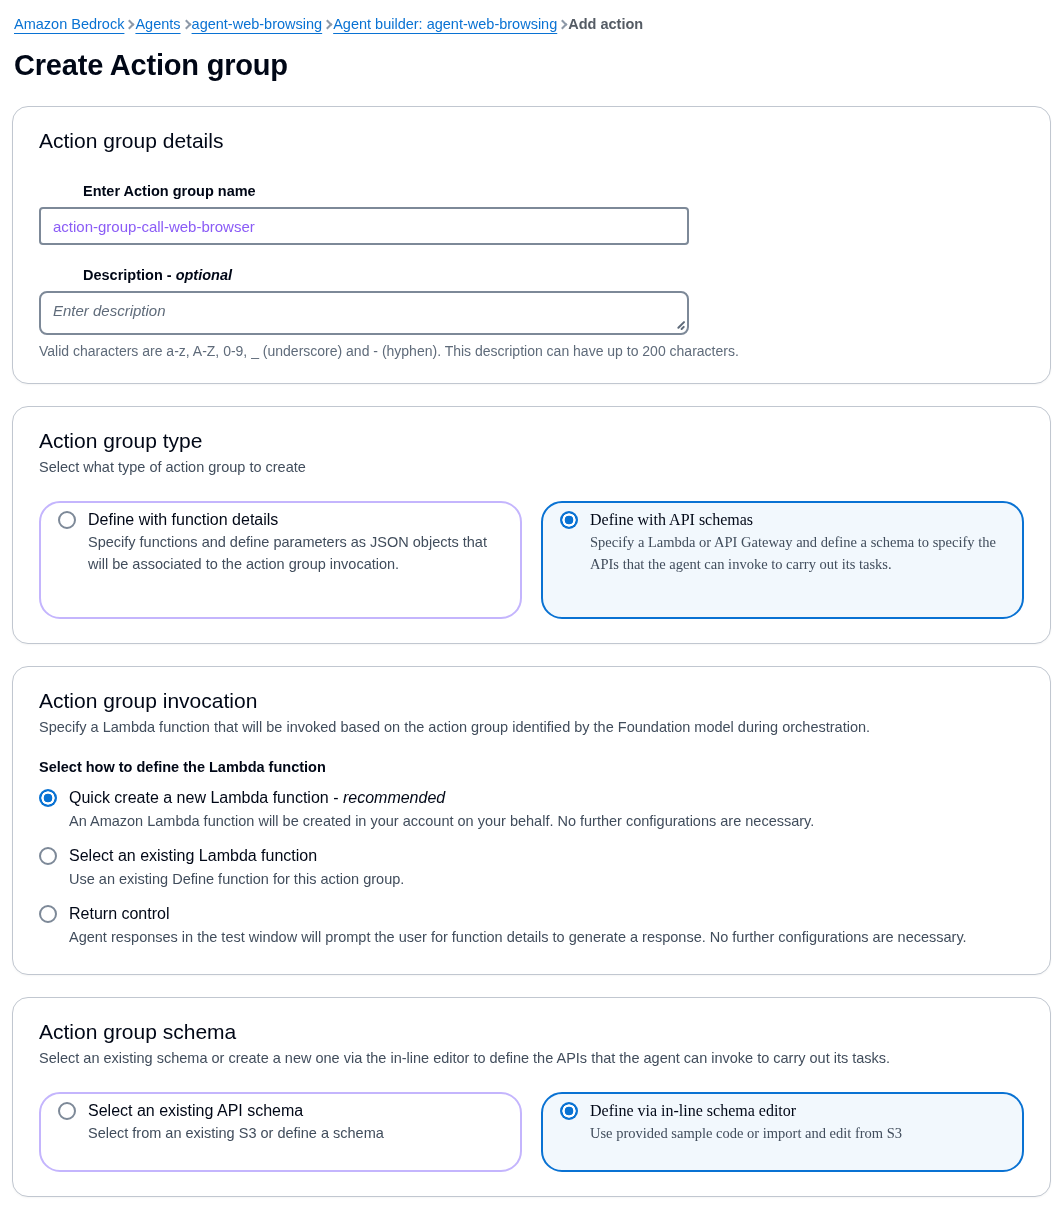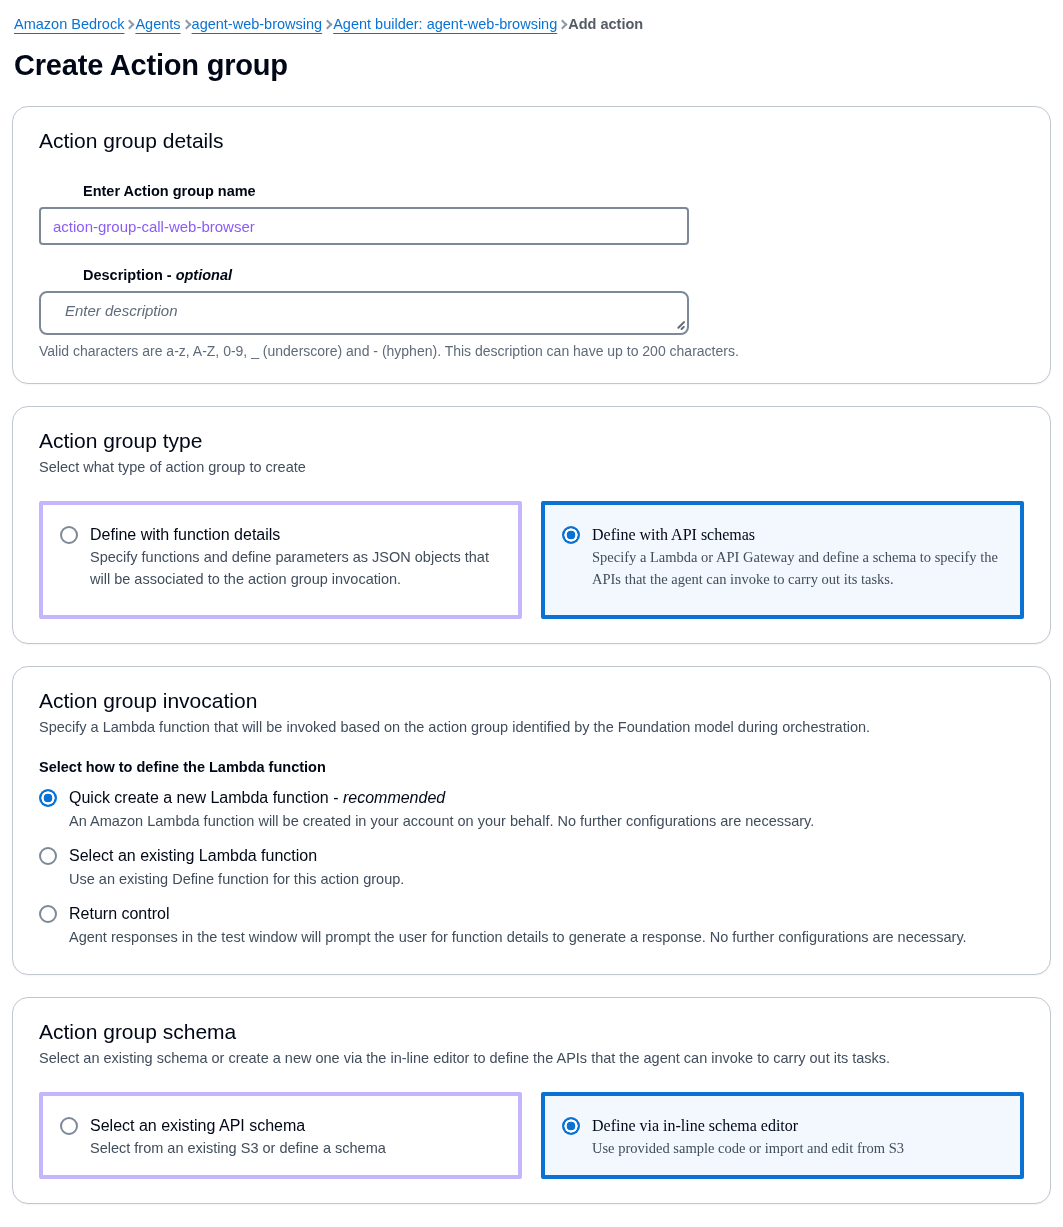--- a/index.html
+++ b/index.html
@@ -33,37 +33,37 @@
   .field-label { font-size: 14.5px; font-weight: 700; margin-bottom: 8px; margin-left: 44px; }
   .field-label .optional { font-style: italic; }
   .text-input {
     width: 650px; height: 38px; border: 2px solid #7d8998; border-radius: 4px;
     padding: 0 12px; font-size: 15px; color: #8b5cf6;
     font-family: "Liberation Sans", sans-serif; outline: none; background: #fff;
   }
   .textarea-wrap { position: relative; width: 650px; }
   .text-area {
     width: 650px; height: 44px; border: 2px solid #7d8998; border-radius: 8px;
-    padding: 9px 24px; font-size: 15px; color: #000716; resize: none;
+    padding: 9px 12px; font-size: 15px; color: #000716; resize: none;
     font-family: "Liberation Sans", sans-serif; outline: none; background: #fff; display: block;
   }
   .text-area::placeholder { color: #5f6b7a; font-style: italic; opacity: 1; }
   .resize-handle { position: absolute; right: 3px; bottom: 5px; width: 10px; height: 10px; }
   .resize-handle span { position: absolute; background: #5f6b7a; height: 1.5px; transform: rotate(-45deg); border-radius: 1px; }
   .resize-handle span:nth-child(1) { width: 10px; left: 0; top: 4px; }
   .resize-handle span:nth-child(2) { width: 5px; left: 4px; top: 7px; }
   .help-text { font-size: 14px; color: #5f6b7a; margin-top: 8px; }
   .mt28 { margin-top: 30px; }
   .mt22 { margin-top: 22px; }
 
   
   .tiles { display: grid; grid-template-columns: 1fr 1fr; gap: 19px; margin-top: 26px; }
   .tile {
-    border: 4px solid #c4b5fd; border-radius: 2px; background: #fff;
-    padding: 21px 17px 15px 17px; cursor: pointer;
+    border: 2px solid #c4b5fd; border-radius: 21px; background: #fff;
+    padding: 8px 17px 15px 17px; cursor: pointer;
   }
   .tile.selected { border-color: #0972d3; background: #f2f8fd; font-family: Liberation Serif, serif; }
   .tile-head { display: flex; align-items: center; gap: 12px; }
   .tile-title { font-size: 16px; color: #000716; }
   .tile-desc { font-size: 14.5px; color: #414d5c; line-height: 1.5; margin: 3px 0 0 30px; }
   .tall { min-height: 118px; }
   .short { min-height: 80px; }
 
   
   .radio { width: 18px; height: 18px; border-radius: 50%; flex: none; }

